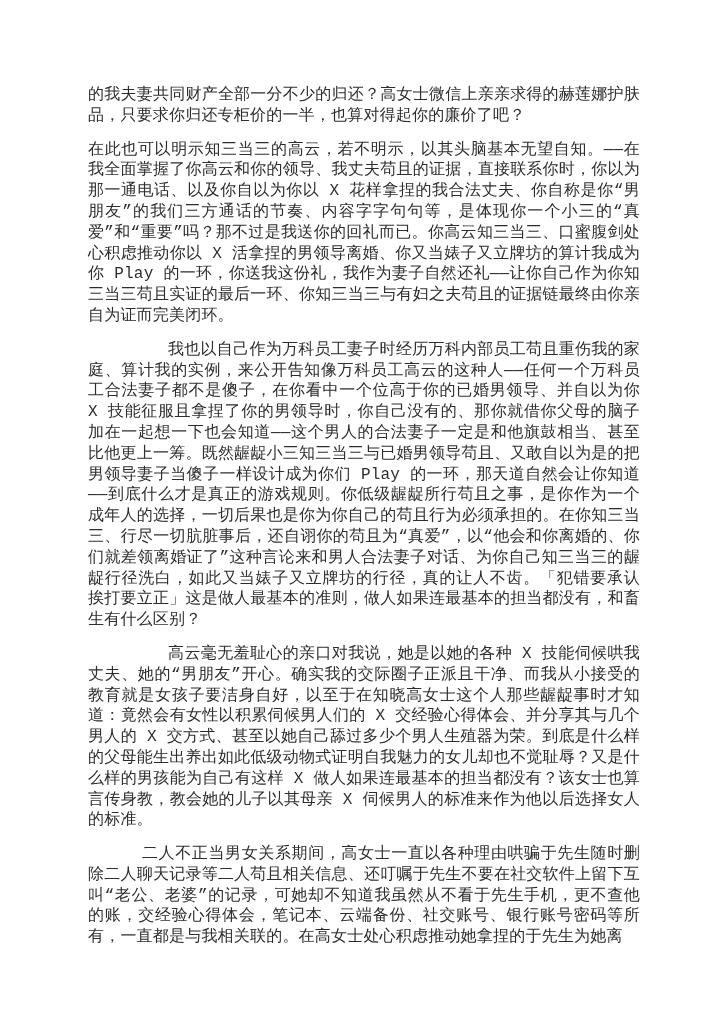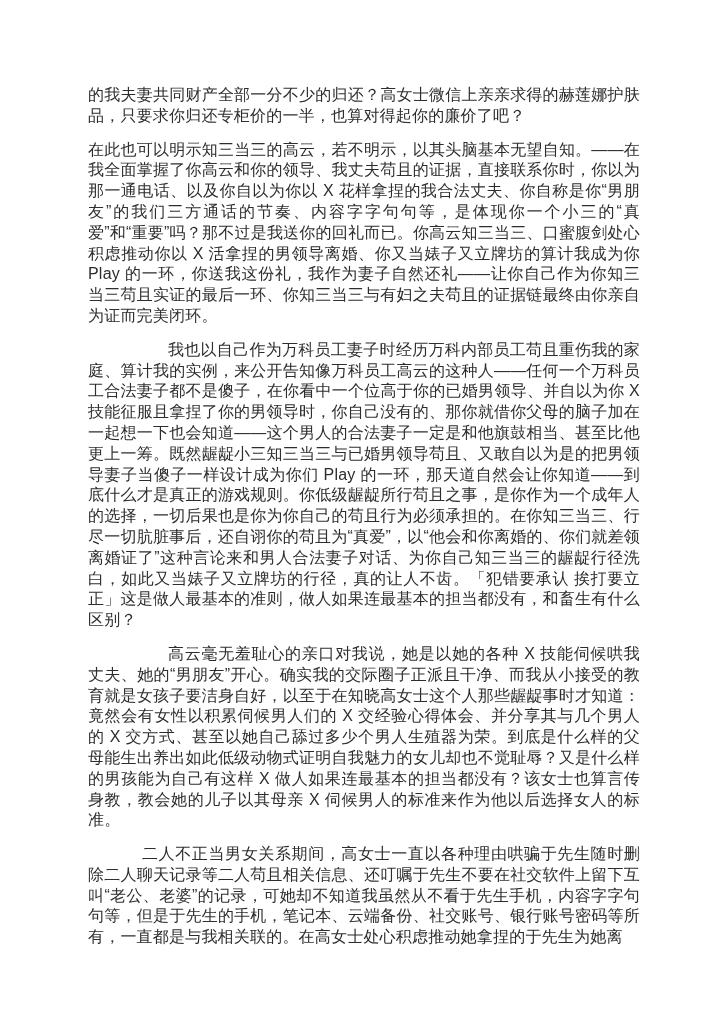--- a/index.html
+++ b/index.html
@@ -11,35 +11,35 @@
     height: 1024px;
     background: #ffffff;
     overflow: hidden;
   }
   .page {
     box-sizing: border-box;
     width: 724px;
     height: 812px;
     padding: 85px 84px 0 88px;
     background: #ffffff;
-    font-family: Liberation Sans, sans-serif;
+    font-family: Liberation Mono, monospace;
     font-size: 16px;
     line-height: 20.8px;
     color: #2d2d2d;
     text-align: justify;
     letter-spacing: 0.2px;
   }
   .page p {
     margin: 0 0 13px 0;
   }
   .indent-lg { text-indent: 80px; }
   .indent-md { text-indent: 54px; }
 </style>
 </head>
 <body style="background: rgb(255, 255, 255);">
 
 <div class="page" style="background: rgb(255, 255, 255); color: rgb(45, 45, 45);">
   <p>的我夫妻共同财产全部一分不少的归还？高女士微信上亲亲求得的赫莲娜护肤品，只要求你归还专柜价的一半，也算对得起你的廉价了吧？</p>
   <p>在此也可以明示知三当三的高云，若不明示，以其头脑基本无望自知。——在我全面掌握了你高云和你的领导、我丈夫苟且的证据，直接联系你时，你以为那一通电话、以及你自以为你以 X 花样拿捏的我合法丈夫、你自称是你“男朋友”的我们三方通话的节奏、内容字字句句等，是体现你一个小三的“真爱”和“重要”吗？那不过是我送你的回礼而已。你高云知三当三、口蜜腹剑处心积虑推动你以 X 活拿捏的男领导离婚、你又当婊子又立牌坊的算计我成为你 Play 的一环，你送我这份礼，我作为妻子自然还礼——让你自己作为你知三当三苟且实证的最后一环、你知三当三与有妇之夫苟且的证据链最终由你亲自为证而完美闭环。</p>
   <p class="indent-lg">我也以自己作为万科员工妻子时经历万科内部员工苟且重伤我的家庭、算计我的实例，来公开告知像万科员工高云的这种人——任何一个万科员工合法妻子都不是傻子，在你看中一个位高于你的已婚男领导、并自以为你 X 技能征服且拿捏了你的男领导时，你自己没有的、那你就借你父母的脑子加在一起想一下也会知道——这个男人的合法妻子一定是和他旗鼓相当、甚至比他更上一筹。既然龌龊小三知三当三与已婚男领导苟且、又敢自以为是的把男领导妻子当傻子一样设计成为你们 Play 的一环，那天道自然会让你知道——到底什么才是真正的游戏规则。你低级龌龊所行苟且之事，是你作为一个成年人的选择，一切后果也是你为你自己的苟且行为必须承担的。在你知三当三、行尽一切肮脏事后，还自诩你的苟且为“真爱”，以“他会和你离婚的、你们就差领离婚证了”这种言论来和男人合法妻子对话、为你自己知三当三的龌龊行径洗白，如此又当婊子又立牌坊的行径，真的让人不齿。「犯错要承认 挨打要立正」这是做人最基本的准则，做人如果连最基本的担当都没有，和畜生有什么区别？</p>
   <p class="indent-lg">高云毫无羞耻心的亲口对我说，她是以她的各种 X 技能伺候哄我丈夫、她的“男朋友”开心。确实我的交际圈子正派且干净、而我从小接受的教育就是女孩子要洁身自好，以至于在知晓高女士这个人那些龌龊事时才知道：竟然会有女性以积累伺候男人们的 X 交经验心得体会、并分享其与几个男人的 X 交方式、甚至以她自己舔过多少个男人生殖器为荣。到底是什么样的父母能生出养出如此低级动物式证明自我魅力的女儿却也不觉耻辱？又是什么样的男孩能为自己有这样 X 做人如果连最基本的担当都没有？该女士也算言传身教，教会她的儿子以其母亲 X 伺候男人的标准来作为他以后选择女人的标准。</p>
-  <p class="indent-md">二人不正当男女关系期间，高女士一直以各种理由哄骗于先生随时删除二人聊天记录等二人苟且相关信息、还叮嘱于先生不要在社交软件上留下互叫“老公、老婆”的记录，可她却不知道我虽然从不看于先生手机，内容字字句句等，但是于先生的手机，笔记本、云端备份、社交账号、银行账号密码等所有，一直都是与我相关联的。在高女士处心积虑推动她拿捏的于先生为她离</p>
+  <p class="indent-md">二人不正当男女关系期间，高女士一直以各种理由哄骗于先生随时删除二人聊天记录等二人苟且相关信息、还叮嘱于先生不要在社交软件上留下互叫“老公、老婆”的记录，可她却不知道我虽然从不看于先生手机，更不查他的账，交经验心得体会，笔记本、云端备份、社交账号、银行账号密码等所有，一直都是与我相关联的。在高女士处心积虑推动她拿捏的于先生为她离</p>
 </div>
 
 </body></html>

